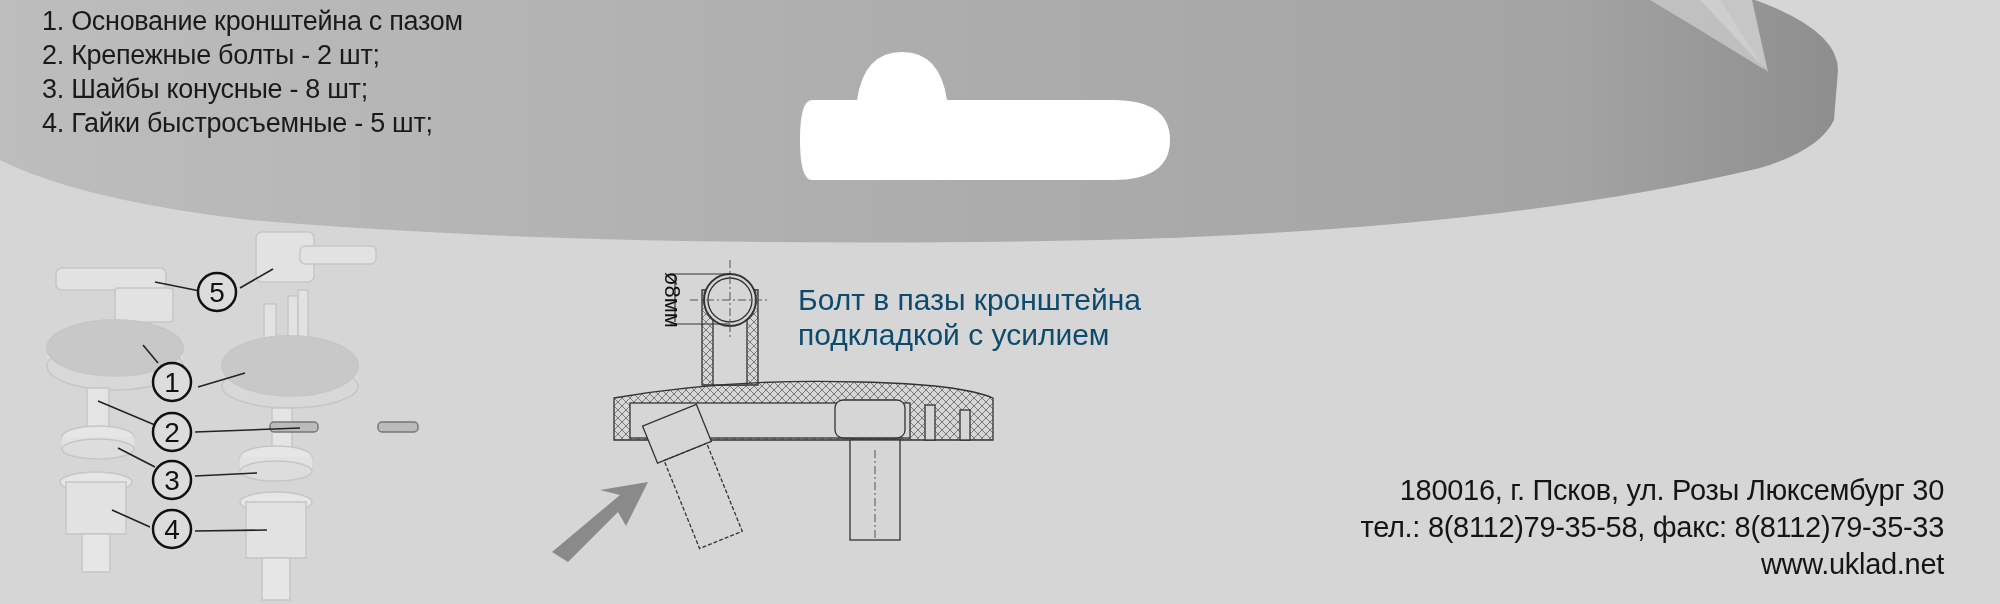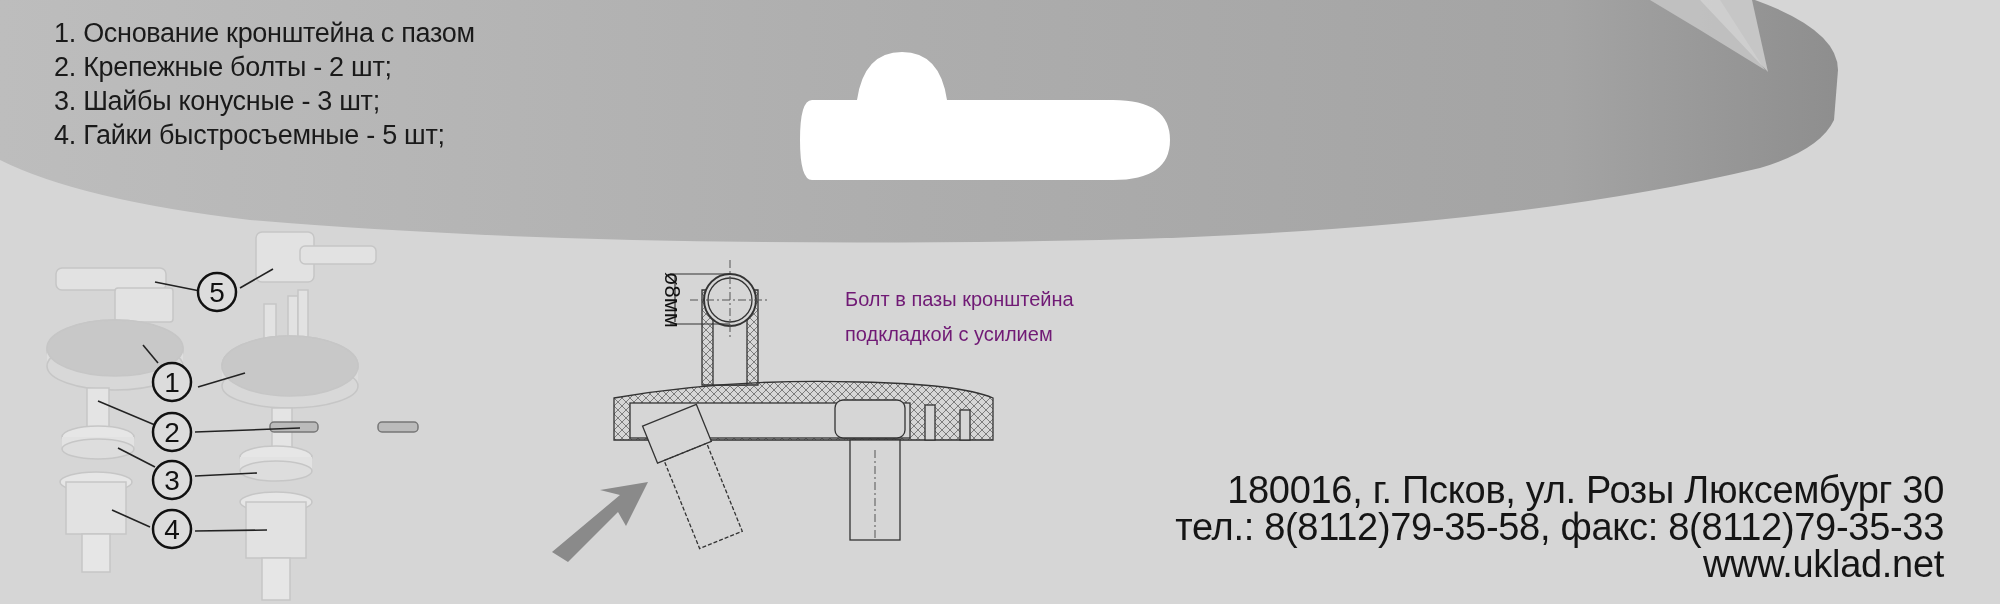--- a/index.html
+++ b/index.html
@@ -1,24 +1,24 @@
 <!DOCTYPE html>
 <html><head>
 <meta charset="utf-8">
 <style>
   html, body { margin:0; padding:0; }
   body { width:2000px; height:604px; overflow:hidden; background:#d6d6d6; position:relative; font-family:"Liberation Sans", sans-serif; }
   .band { position:absolute; left:0; top:0; width:2000px; height:604px; }
-  .parts-list { position:absolute; left:42px; top:4px; margin:12px; padding:0; list-style:none; color:#1a1a1a; font-size:27px; line-height:34px; letter-spacing:-0.3px; }
+  .parts-list { position:absolute; left:42px; top:4px; margin:0; padding:0; list-style:none; color:#1a1a1a; font-size:27px; line-height:34px; letter-spacing:-0.3px; }
   .parts-list li { white-space:nowrap; }
   .parts-list .cont { padding-left:30px; }
   .hang-hole { position:absolute; left:0; top:0; }
   .figure { position:absolute; }
-  .note { position:absolute; left:845px; top:282px; font-size:20px; line-height:35px; color:#701a75; }
-  .contacts { position:absolute; right:56px; top:472px; text-align:right; font-size:38px; line-height:37px; color:#151515; letter-spacing:-0.3px; }
+  .note { position:absolute; left:798px; top:282px; font-size:30px; line-height:35px; color:#0c4a6e; }
+  .contacts { position:absolute; right:56px; top:472px; text-align:right; font-size:29px; line-height:37px; color:#151515; letter-spacing:-0.3px; }
   .callout text { font-family:"Liberation Sans", sans-serif; }
 </style>
 </head>
 <body>
 
 <svg class="band" width="2000" height="604" viewBox="0 0 2000 604">
   <defs>
     <linearGradient id="bandGrad" x1="0" y1="0" x2="1" y2="0">
       <stop offset="0" stop-color="#bdbdbd"></stop>
       <stop offset="0.5" stop-color="#adadad"></stop>
@@ -40,21 +40,21 @@
   <li>
     <span>1.</span>
     <span>Основание кронштейна с пазом</span>
   </li>
   <li>
     <span>2.</span>
     <span>Крепежные болты - 2 шт;</span>
   </li>
   <li>
     <span>3.</span>
-    <span>Шайбы конусные - 3 шт;</span>
+    <span>Шайбы конусные - 8 шт;</span>
   </li>
   <li>
     <span>4.</span>
     <span>Гайки быстросъемные - 5 шт;</span>
   </li>
 </ul>
 
 <svg class="figure callout" style="left:0;top:220px" width="430" height="384" viewBox="0 0 430 384">
   <g fill="#e2e2e2" stroke="#c6c6c6" stroke-width="1.5">
 

